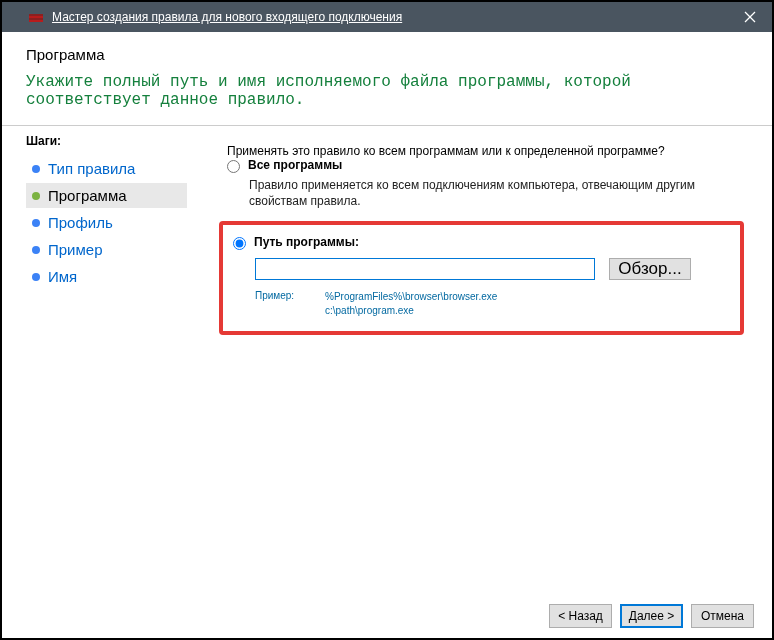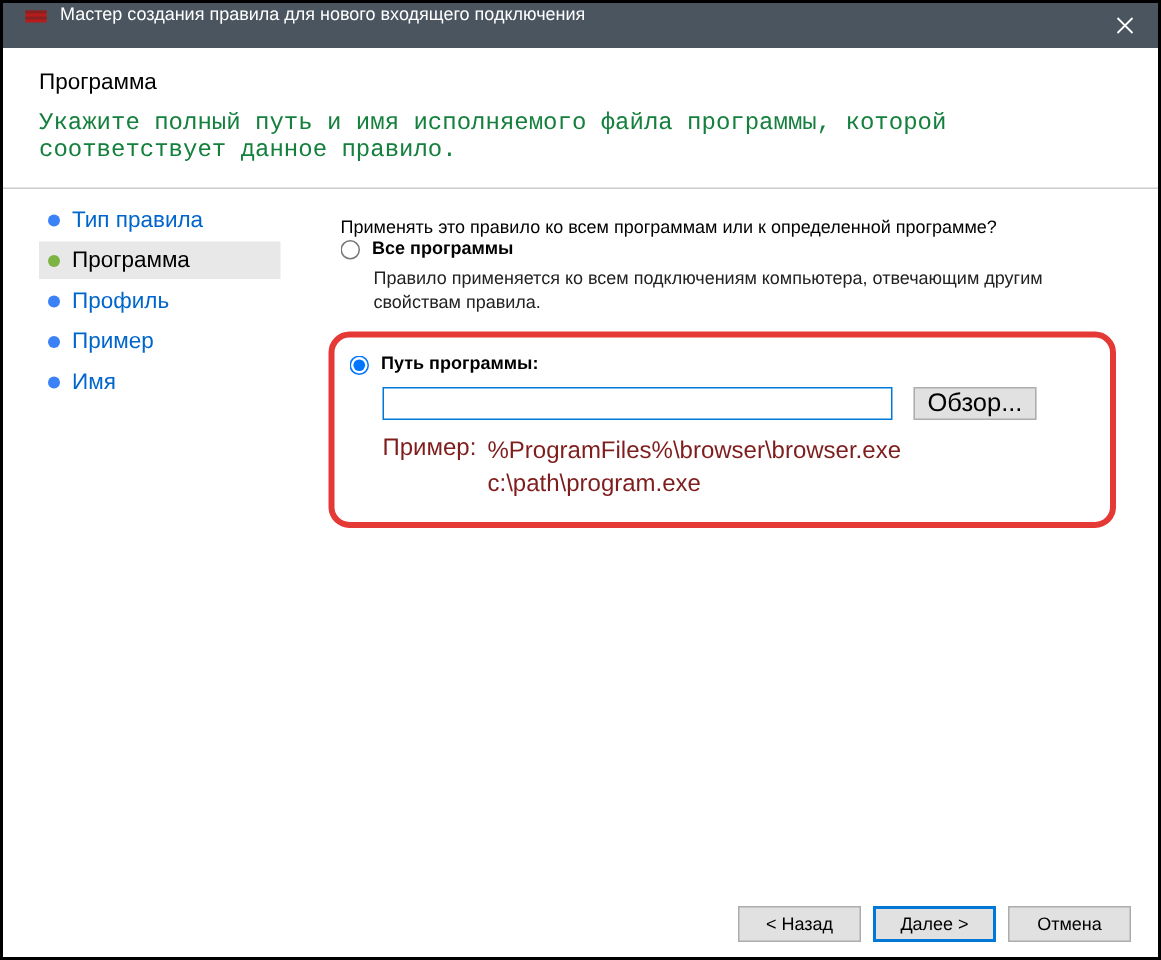--- a/index.html
+++ b/index.html
@@ -10,22 +10,24 @@
     width: 774px;
     height: 640px;
     position: relative;
     border: 2px solid #000;
   }
   .titlebar {
     background: #4a5560;
     color: #fff;
     height: 30px;
     display: flex;
-    padding: 0 0 0 14px;
+    align-items: center;
+    padding: 0 0 0 26px;
     position: relative;
+    text-decoration: underline;
   }
   .titlebar .app-icon {
     width: 16px; height: 16px;
     margin-right: 8px;
     display: inline-flex;
     align-items: center; justify-content: center;
   }
   .titlebar-title { font-size: 12px; }
   .close-btn {
     position: absolute;
@@ -107,21 +109,21 @@
   }
   .radio-label { font-weight: bold; font-size: 12px; }
   .radio-desc {
     font-size: 12px;
     margin: 2px 0 12px 22px;
     color: #222;
     line-height: 1.35;
   }
   .path-section {
     border: 4px solid #e53935;
-    border-radius: 14px;
+    border-radius: 4px;
     padding: 10px 10px 14px 10px;
     margin-left: -8px;
     margin-top: 2px;
   }
   .input-row {
     display: flex;
     align-items: center;
     margin: 8px 0 10px 22px;
   }
   .path-input {
@@ -137,34 +139,34 @@
     width: 82px;
     height: 22px;
     background: #e1e1e1;
     border: 1px solid #adadad;
     font-size: 17px;
     cursor: pointer;
   }
   .example-row {
     display: flex;
     margin-left: 22px;
-    font-size: 16px;
-    color: #7f1d1d;
+    font-size: 10px;
+    color: #0369a1;
   }
   .example-label { width: 70px; }
   .example-text { line-height: 1.35; }
   .footer {
     position: absolute;
     bottom: 10px;
     right: 18px;
     display: flex;
     gap: 8px;
   }
   .footer button {
-    width: 82px;
+    width: 63px;
     height: 24px;
     background: #e1e1e1;
     border: 1px solid #adadad;
     font-size: 12px;
     cursor: pointer;
   }
   .footer button.primary {
     border: 2px solid #0078d7;
   }
   .app-icon svg { width: 16px; height: 16px; }
@@ -190,20 +192,21 @@
 </div>
 
 <div class="header-section">
   <h1 class="page-title">Программа</h1>
   <div class="page-desc">Укажите полный путь и имя исполняемого файла программы, которой соответствует данное правило.</div>
 </div>
 <hr class="divider">
 
 <div class="content">
   <div class="sidebar">
+    <div class="sidebar-title">Шаги:</div>
     <div class="step-item link first">
       <span class="step-bullet"></span>
       <span>Тип правила</span>
     </div>
     <div class="step-item active">
       <span class="step-bullet" style="background:#7cb342"></span>
       <span>Программа</span>
     </div>
     <div class="step-item link">
       <span class="step-bullet"></span>

